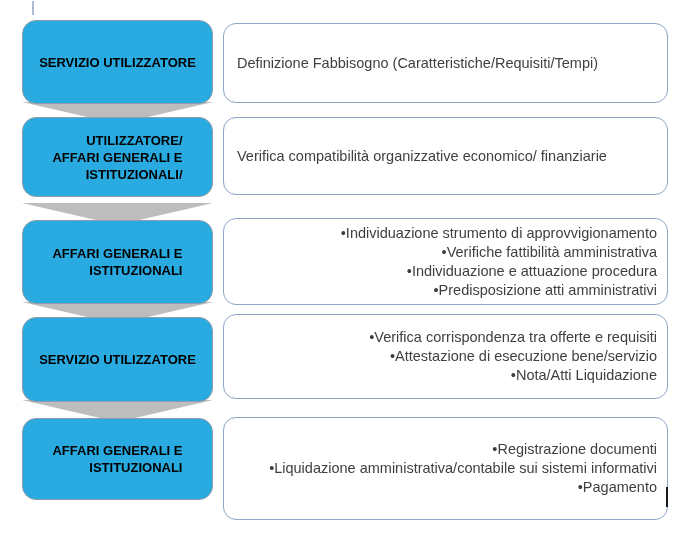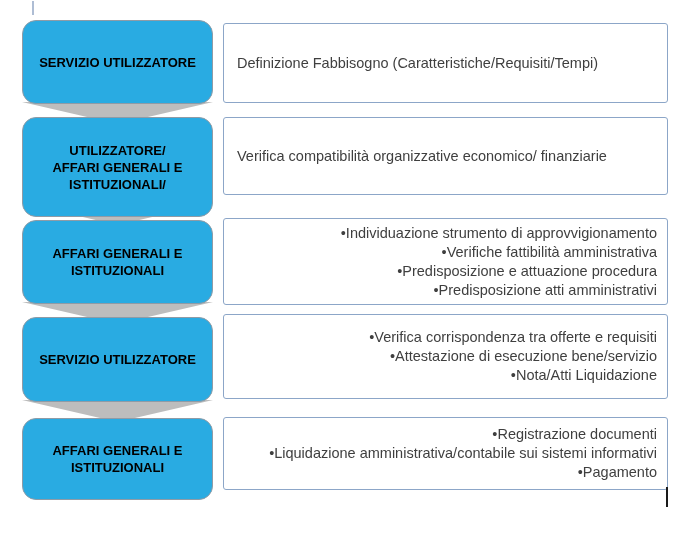--- a/index.html
+++ b/index.html
@@ -9,51 +9,51 @@
   
   .actor-box{
     position:absolute;left:22px;width:191px;z-index:2;
     background:var(--actor-fill,#29ABE2);
     border:1px solid var(--actor-border,#8F9BA6);
     border-radius:14px;
     display:flex;align-items:center;justify-content:center;
     box-sizing:border-box;
   }
   .actor-label{
-    text-align:center;font-weight:bold;font-size:13px;line-height:17px;
+    text-align:right;font-weight:bold;font-size:13px;line-height:17px;
     color:var(--actor-text,#000000);padding:0 6px;
   }
 
   
   .content-box{
     position:absolute;left:223px;width:445px;z-index:2;
     background:#ffffff;
     border:1.5px solid var(--content-border,#8CA6C8);
-    border-radius:3px;
+    border-radius:13px;
     display:flex;flex-direction:column;justify-content:center;
     box-sizing:border-box;
     padding:4px 10px 4px 13px;
   }
   .content-text{
     font-size:14.5px;line-height:19px;color:var(--content-text,#3F3F3F);
   }
   .bullet-list{font-size:14.5px;line-height:19px;color:var(--content-text,#3F3F3F);text-align:right;}
   .bullet-list .bullet-item{display:block;}
 
   
   .connector{position:absolute;left:22px;width:191px;height:22px;z-index:1;display:block;}
   .connector polygon{fill:var(--connector-gray,#BDBDBD);}
 
   
-  .a1{top:20px;height:84px}  .a2{top:117px;height:100px}
+  .a1{top:20px;height:84px}  .a2{top:117px;height:80px}
   .a3{top:220px;height:84px} .a4{top:317px;height:85px}
   .a5{top:418px;height:82px}
   .c1{top:23px;height:80px}  .c2{top:117px;height:78px}
   .c3{top:218px;height:87px} .c4{top:314px;height:85px}
-  .c5{top:417px;height:73px}
+  .c5{top:417px;height:103px}
   .k1{top:102px}.k2{top:203px}.k3{top:302px}.k4{top:400px}
 
   
   .stray-top{position:absolute;left:32px;top:1px;width:2px;height:14px;background:#AEBDD4;z-index:3;}
   .cursor-mark{position:absolute;left:666px;top:487px;width:2px;height:20px;background:var(--cursor-mark,#1A1A1A);z-index:3;}
 </style>
 </head>
 <body>
 
 <div class="stage">
@@ -104,21 +104,21 @@
   <div class="content-box c1">
     <div class="content-text">Definizione Fabbisogno (Caratteristiche/Requisiti/Tempi)</div>
   </div>
   <div class="content-box c2">
     <div class="content-text">Verifica compatibilità organizzative economico/ finanziarie</div>
   </div>
   <div class="content-box c3">
     <div class="bullet-list">
         <div class="bullet-item">•Individuazione strumento di approvvigionamento</div>
         <div class="bullet-item">•Verifiche fattibilità amministrativa</div>
-        <div class="bullet-item">•Predisposizione e attuazione procedura</div>
+        <div class="bullet-item">•Individuazione e attuazione procedura</div>
         <div class="bullet-item">•Predisposizione atti amministrativi</div>
       </div>
   </div>
   <div class="content-box c4">
     <div class="bullet-list">
         <div class="bullet-item">•Verifica corrispondenza tra offerte e requisiti</div>
         <div class="bullet-item">•Attestazione di esecuzione bene/servizio</div>
         <div class="bullet-item">•Nota/Atti Liquidazione</div>
       </div>
   </div>

